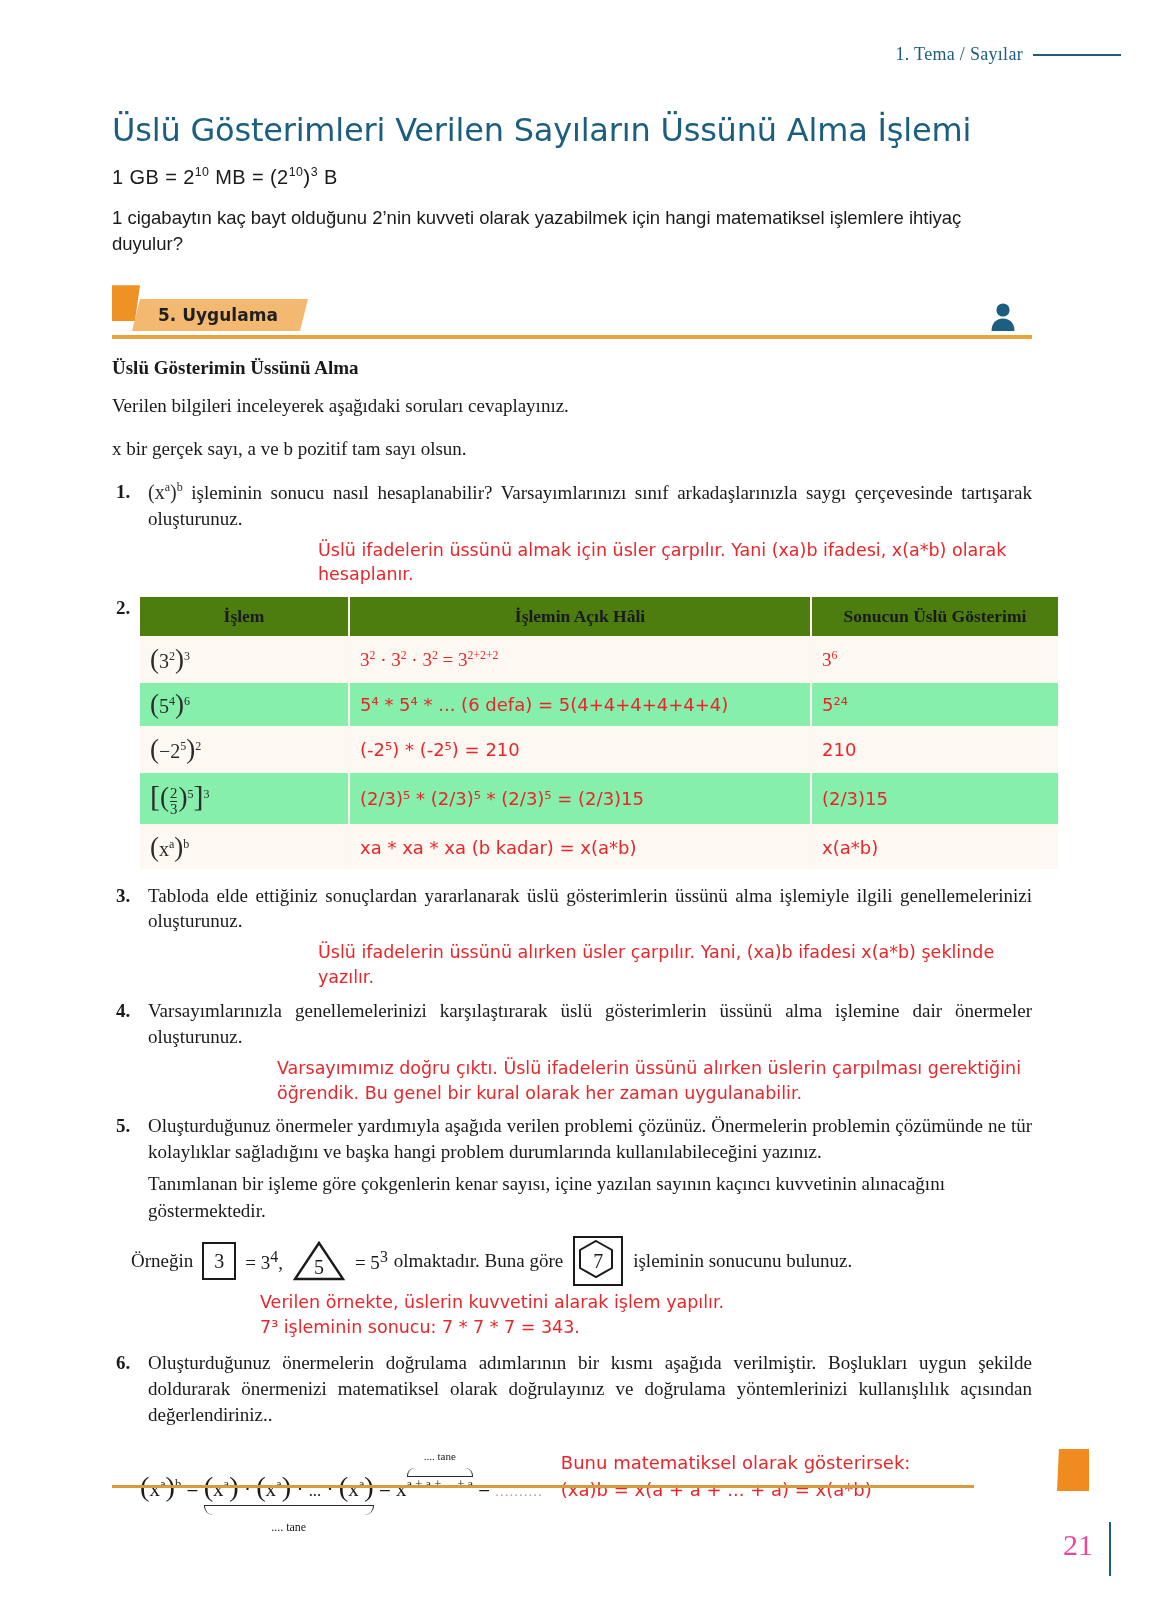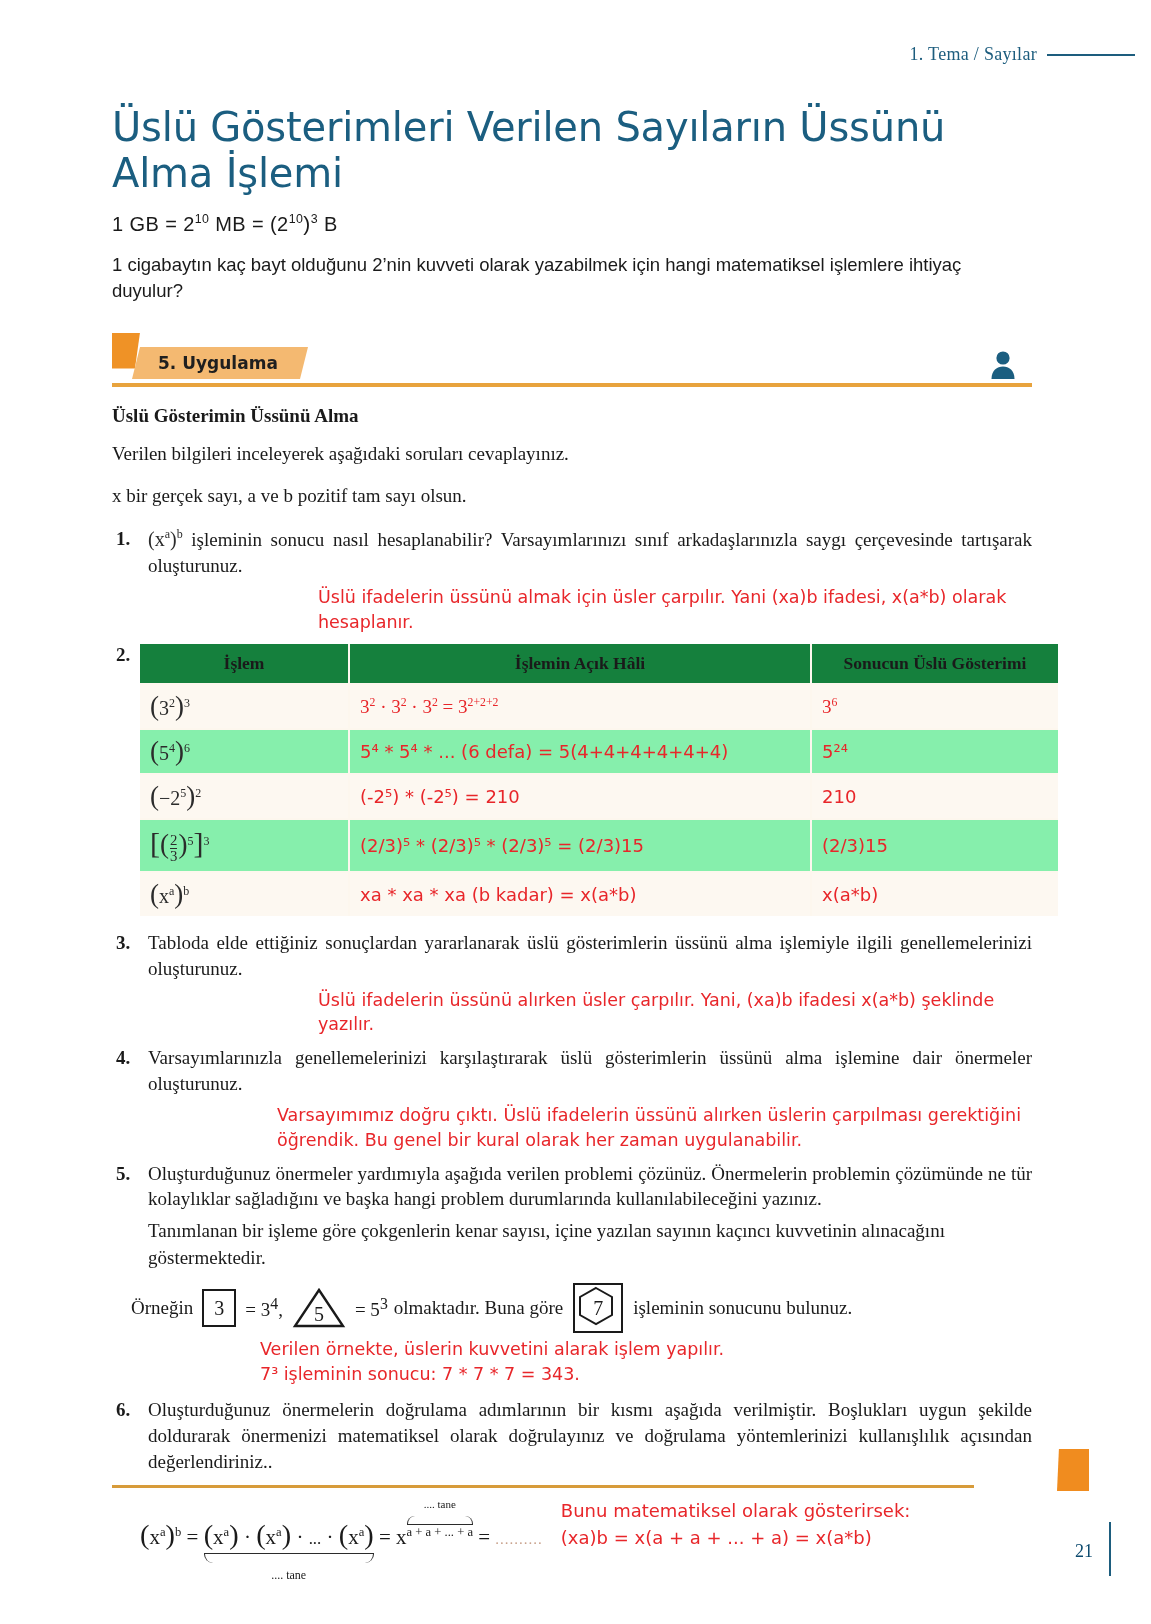--- a/index.html
+++ b/index.html
@@ -13,21 +13,21 @@
     position: relative;
     font-family: "Liberation Serif", serif;
     color: #1a1a1a;
     overflow: hidden;
   }
 
   
   .page-header {
     position: absolute;
     top: 44px;
-    right: 16px;
+    right: 30px;
     display: flex;
     align-items: center;
     gap: 10px;
   }
   .page-header .tema {
     font-family: "Liberation Serif", serif;
     font-size: 18px;
     color: #1d5d7e;
     letter-spacing: .3px;
     white-space: nowrap;
@@ -41,23 +41,23 @@
 
   
   .content {
     position: absolute;
     left: 112px;
     top: 96px;
     width: 920px;
   }
 
   h1.title {
-    margin: 8px 0 16px 0;
+    margin: 16px 0 16px 0;
     font-family: "DejaVu Sans", sans-serif;
-    font-size: 40px;
+    font-size: 32px;
     font-weight: 500;
     color: #1b5e80;
     letter-spacing: -0.2px;
     line-height: 1.15;
   }
 
   p.intro {
     margin: 0 0 14px 0;
     font-family: "Liberation Sans", sans-serif;
     font-size: 18.5px;
@@ -165,21 +165,21 @@
   .ans-indent-4 { margin: 4px 0 6px 148px; }
 
   
   table.islem {
     border-collapse: collapse;
     width: 890px;
     margin: 10px 0 14px 28px;
     table-layout: fixed;
   }
   table.islem th {
-    background: #15803d;
+    background: #4d7c0f;
     font-family: "Liberation Serif", serif;
     font-weight: bold;
     font-size: 17.5px;
     padding: 9px 4px;
     color: #1a1a1a;
     border-right: 2px solid #fdf7ee;
     text-align: center;
   }
   table.islem th:last-child { border-right: none; }
   table.islem td {
@@ -349,22 +349,22 @@
     width: 32px;
     height: 42px;
     background: #f08c1f;
     clip-path: polygon(6% 0, 100% 0, 100% 100%, 0 100%);
   }
   .page-num {
     position: absolute;
     right: 58px;
     bottom: 62px;
     font-family: "Liberation Serif", serif;
-    font-size: 18px;
-    color: #0c4a6e;
+    font-size: 30px;
+    color: #ec4899;
   }
   .page-num-rule {
     position: absolute;
     right: 40px;
     bottom: 48px;
     width: 2px;
     height: 54px;
     background: #1d5d7e;
   }
 </style>

